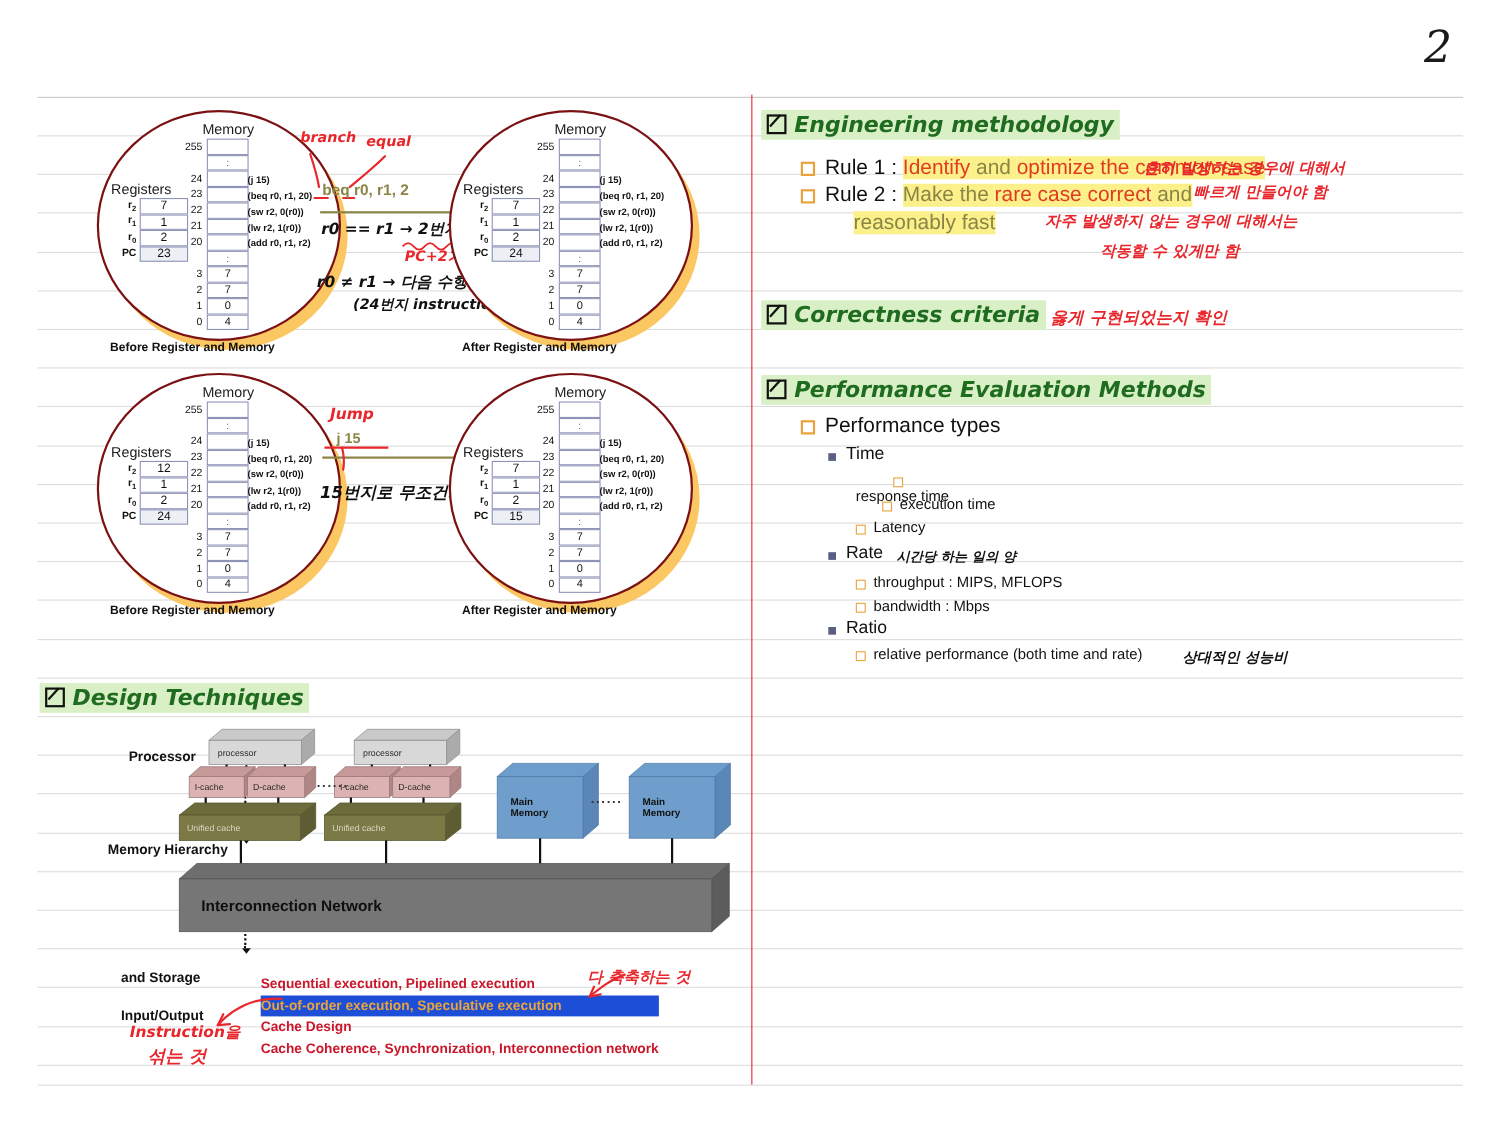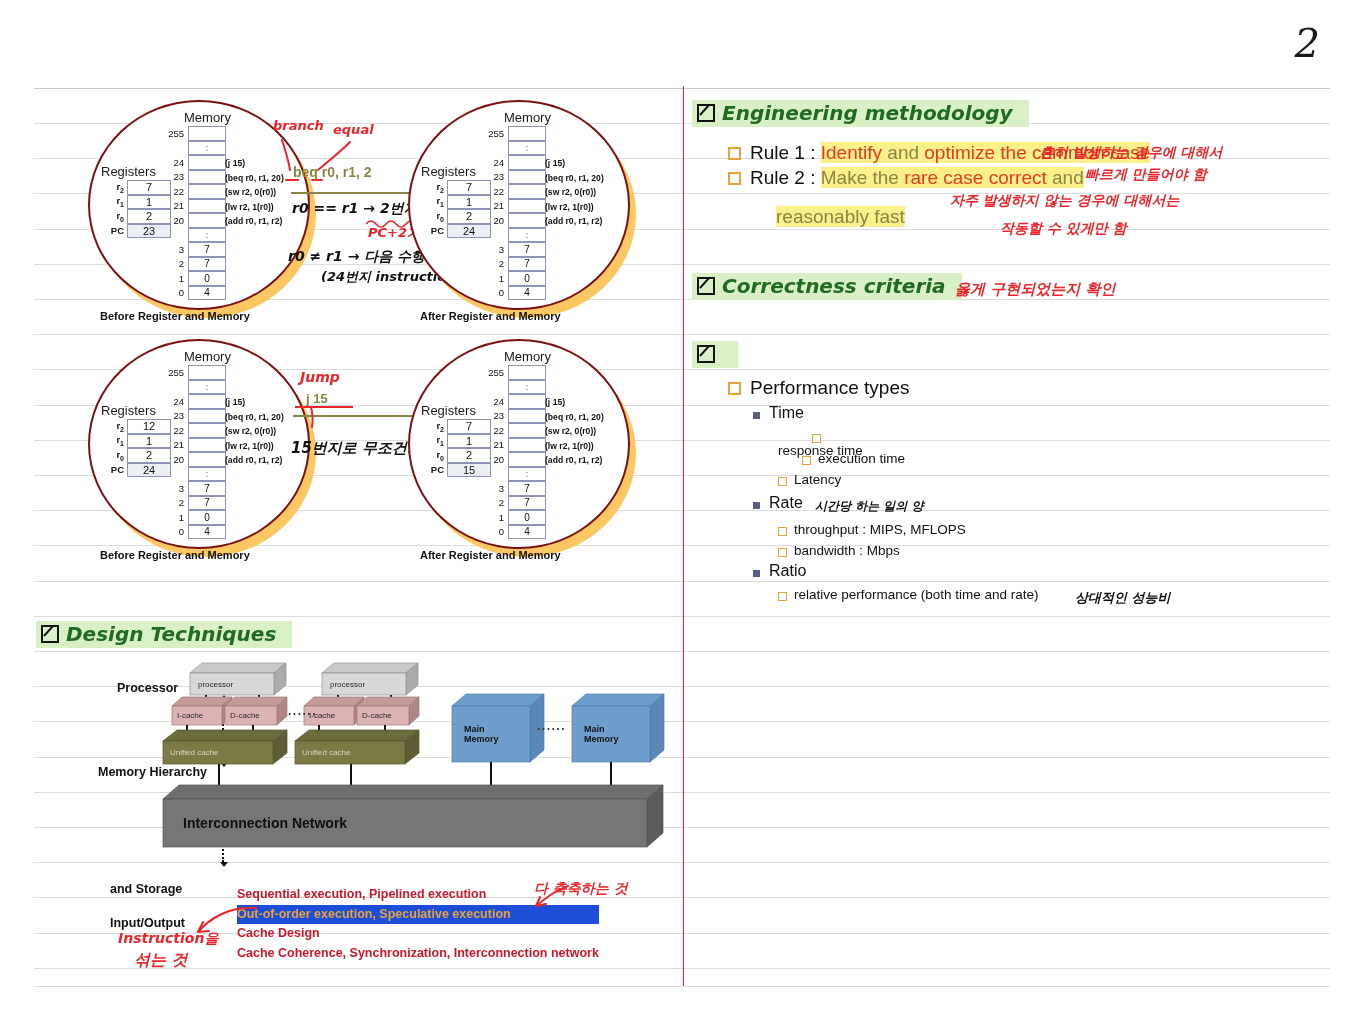--- a/index.html
+++ b/index.html
@@ -53,21 +53,21 @@
 
   .arrowline{position:absolute;height:2px;background:#8a8547;}
   .arrowhead{position:absolute;width:0;height:0;border-top:5px solid transparent;border-bottom:5px solid transparent;border-left:9px solid #8a8547;}
   .instr{position:absolute;color:#8a8547;font-size:14px;font-weight:700;font-family:"Liberation Sans",sans-serif;white-space:nowrap;}
 
   
   .greenhdr{
     position:absolute;white-space:nowrap;
     font-family:"DejaVu Sans",sans-serif;font-style:italic;font-weight:600;
     color:#1f6b1f;font-size:20px;
-    background:#d9f0c6;padding:1px 16px 2px 5px;
+    background:#d9f0c6;padding:1px 5px 2px 5px;
   }
   .chk{display:inline-block;width:14px;height:14px;border:2px solid #111;margin-right:7px;
        position:relative;top:2px;}
   .chk:after{content:"";position:absolute;left:1px;top:8px;width:14px;height:2px;background:#111;
        transform:rotate(-48deg);transform-origin:left center;}
 
   .bul{position:absolute;display:flex;align-items:center;white-space:nowrap;}
   .sq-or{width:9px;height:9px;border:2px solid #e8a33d;background:#fff;margin-right:9px;flex:none;}
   .sq-orf{width:7px;height:7px;border:1.6px solid #e8a33d;background:#fff;margin-right:7px;flex:none;}
   .sq-nv{width:7px;height:7px;background:#5a5f85;margin-right:9px;flex:none;}
@@ -502,36 +502,36 @@
 
   <div class="bul lvl1" style="left:728px;top:142px;">
     <span class="sq-or"></span>
     <span><span>Rule 1 : </span><span class="hl red">Identify</span><span class="hl olive"> and </span><span class="hl red">optimize the common case</span></span>
   </div>
 
   <div class="bul lvl1" style="left:728px;top:167px;">
     <span class="sq-or"></span>
     <span><span>Rule 2 : </span><span class="hl olive">Make the </span><span class="hl red">rare case correct</span><span class="hl olive"> and</span></span>
   </div>
-  <div class="lvl1" style="position:absolute;left:748px;top:206px;padding-left:28px;">
+  <div class="lvl1" style="position:absolute;left:748px;top:192px;padding-left:28px;">
     <span class="hl olive">reasonably fast</span>
   </div>
 
   <span class="hwred" style="position:absolute;left:1040px;top:144px;font-size:14px;">흔히 발생하는 경우에 대해서</span>
   <span class="hwred" style="position:absolute;left:1085px;top:166px;font-size:14px;">빠르게 만들어야 함</span>
   <span class="hwred" style="position:absolute;left:950px;top:192px;font-size:14px;">자주 발생하지 않는 경우에 대해서는</span>
   <span class="hwred" style="position:absolute;left:1000px;top:220px;font-size:14px;">작동할 수 있게만 함</span>
 
   <div class="greenhdr" style="left:692px;top:273px;">
     <span class="chk"></span><span>Correctness criteria</span>
   </div>
   <span class="hwred" style="position:absolute;left:955px;top:280px;font-size:15px;">옳게 구현되었는지 확인</span>
 
   <div class="greenhdr" style="left:692px;top:341px;">
-    <span class="chk"></span>
+    <span class="chk"></span><span>Performance Evaluation Methods</span>
   </div>
 
   <div class="bul lvl1" style="left:728px;top:377px;">
     <span class="sq-or"></span>
     <span>Performance types</span>
   </div>
 
   <div class="bul lvl2" style="left:753px;top:404px;">
     <span class="sq-nv" style="margin-top:5px;"></span>
     <span>Time</span>

